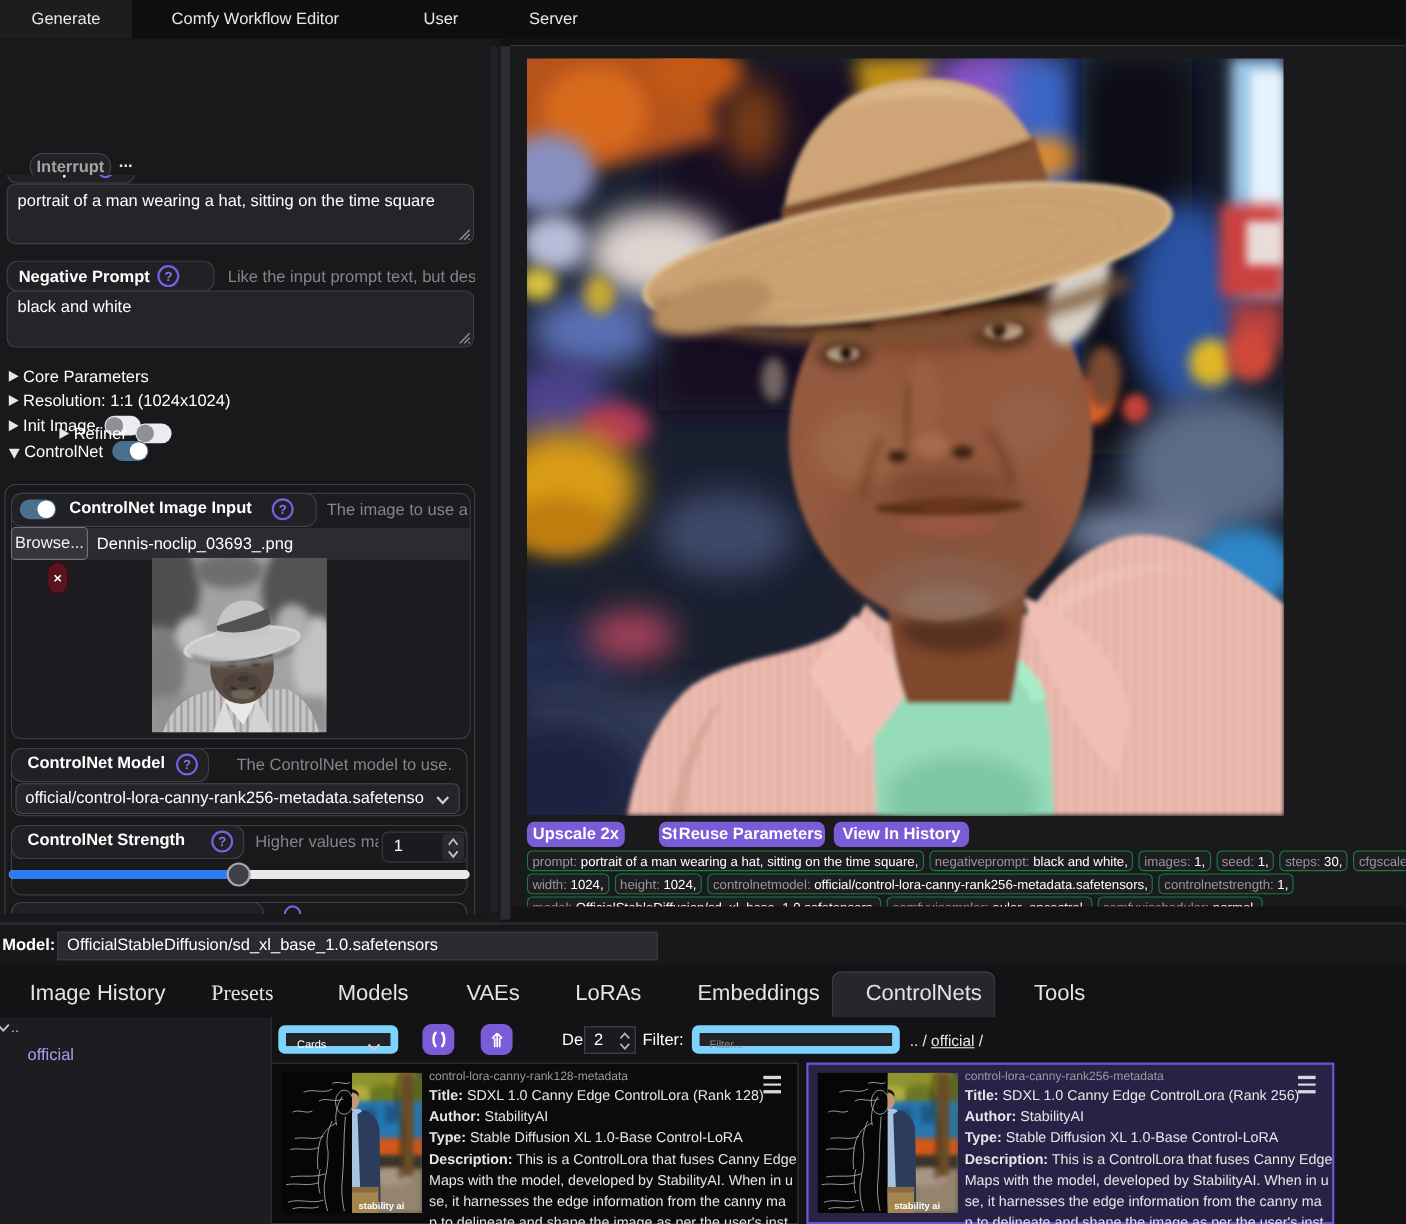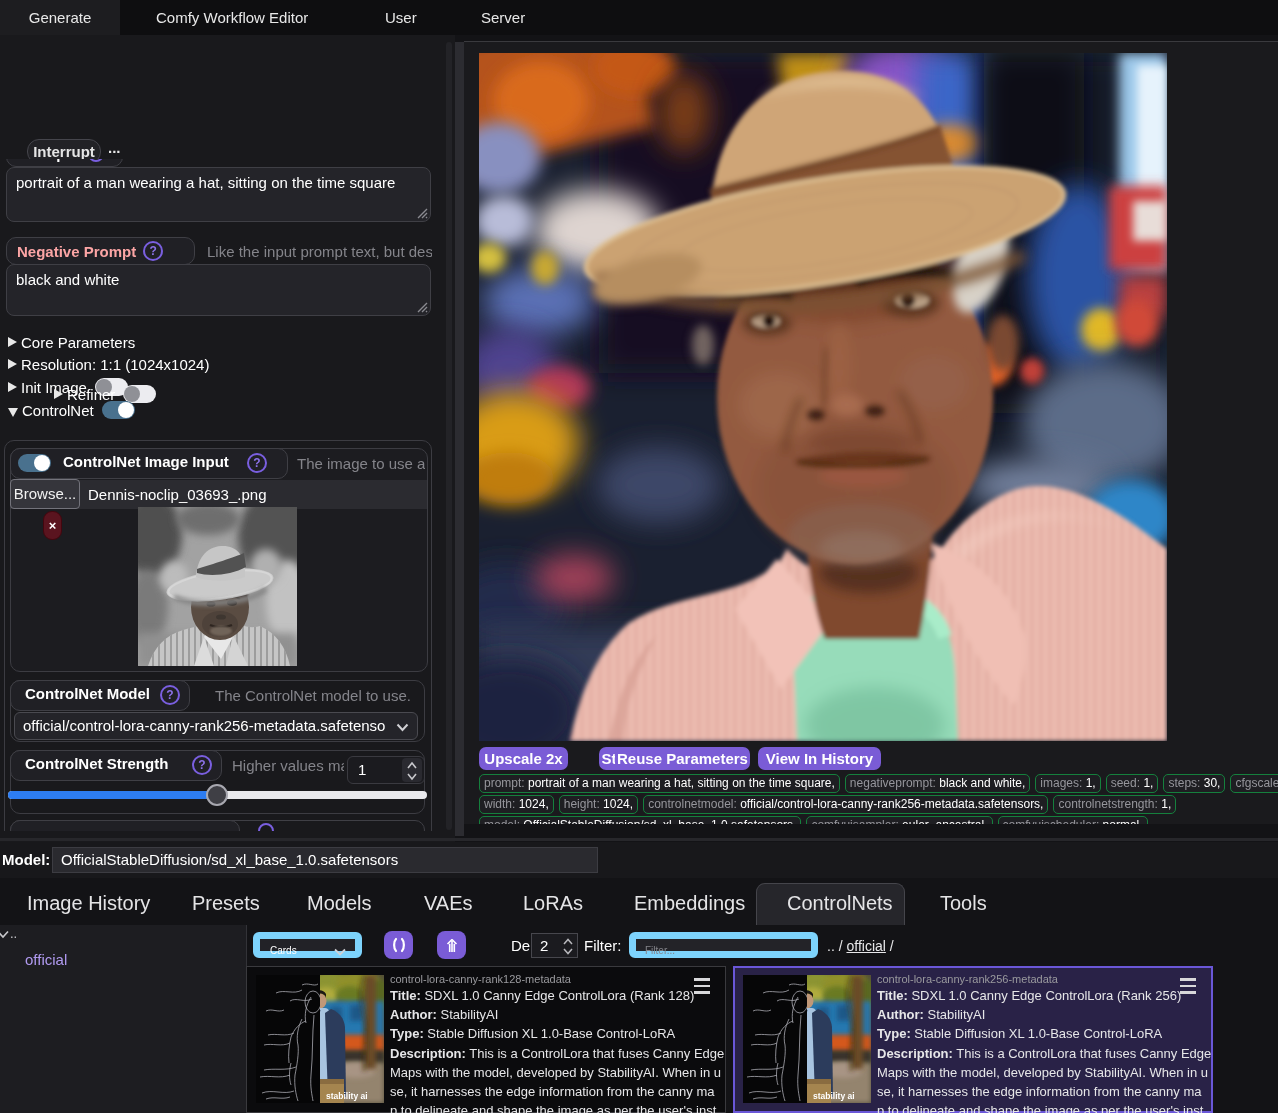--- a/index.html
+++ b/index.html
@@ -12,28 +12,28 @@
   #nav { position:absolute; left:0; top:0; width:1278px; height:35px; background:#0e0e10; }
   #nav .tab { position:absolute; top:0; height:35px; line-height:35px; font-size:15px; color:#e8e8e8; }
   #nav .active { background:#1d1d20; }
 
   
   #left { position:absolute; left:0; top:35px; width:455px; height:796px; background:#19191c; overflow:hidden; }
   #leftunder { position:absolute; left:0; top:831px; width:455px; height:11px; background:#19191c; }
   .genbtn { position:absolute; left:16px; top:11px; width:405px; height:76px; background:#7c5ce0;
     border-radius:12px; text-align:center; line-height:76px; font-size:31px; font-weight:bold; color:#fff; }
   .interrupt { position:absolute; left:27px; top:104px; width:74px; height:25px; border:1px solid #45454c;
-    background:#222226; border-radius:12px; color:#e5e5e5; font-weight:bold; font-size:15px;
+    background:#222226; border-radius:12px; color:#a3a3a3; font-weight:bold; font-size:15px;
     text-align:center; line-height:23px; }
   .dots { position:absolute; left:108px; top:104px; color:#e8e8e8; font-weight:bold; font-size:15px; }
   textarea, .ta { background:#242429; border:1px solid #3f3f45; border-radius:8px; color:#fff;
     font-size:15px; font-family:"Liberation Sans",sans-serif; padding:6px 9px; resize:none; }
   .labelbox { position:absolute; border:1px solid #3f3f45; background:#202025; border-radius:10px;
     display:flex; align-items:center; padding:0 10px; gap:7px; }
-  .labelbox b { font-size:15px; color:#fca5a5; }
+  .labelbox b { font-size:15px; color:#ffffff; }
   .qm { width:20px; height:20px; border-radius:50%; border:2px solid #7a5fe0; color:#8d73ea;
     font-size:12px; font-weight:bold; text-align:center; line-height:17px; flex:0 0 auto; }
   .desc { color:#84848a; font-size:15px; white-space:nowrap; overflow:hidden; }
   .arrowrow { position:absolute; left:8px; color:#fff; font-size:15px; height:20px; display:flex; align-items:center; }
   .tri { display:inline-block; width:0; height:0; border-left:9px solid #e8e8e8; border-top:5.5px solid transparent;
     border-bottom:5.5px solid transparent; margin-right:4px; }
   .trid { display:inline-block; width:0; height:0; border-top:9px solid #e8e8e8; border-left:5.5px solid transparent;
     border-right:5.5px solid transparent; margin-right:4px; }
   .tog { display:inline-block; width:33px; height:18px; border-radius:9px; position:relative; margin-left:8px; }
   .tog.off { background:#ececf0; }
@@ -362,21 +362,21 @@
   </div>
 
   <div id="modelbar">
     <b class="abs" style="left:2px;top:9px;font-size:15px;">Model:</b>
     <div class="abs" style="left:52px;top:5px;width:546px;height:26px;background:#2a2a2f;border:1px solid #3c3c42;font-size:15px;line-height:24px;padding-left:8px;">OfficialStableDiffusion/sd_xl_base_1.0.safetensors</div>
   </div>
 
   <div id="tabrow">
     <div class="abs" style="left:756px;top:5px;width:149px;height:42px;background:#26262b;border:1px solid #45454b;border-bottom:none;border-radius:9px 9px 0 0;"></div>
     <div class="t" style="left:27px;">Image History</div>
-    <div class="t" style="left:192px;">Presets</div>
+    <div class="t" style="left:192px;font-family:Liberation Serif, serif;">Presets</div>
     <div class="t" style="left:307px;">Models</div>
     <div class="t" style="left:424px;">VAEs</div>
     <div class="t" style="left:523px;">LoRAs</div>
     <div class="t" style="left:634px;">Embeddings</div>
     <div class="t" style="left:787px;">ControlNets</div>
     <div class="t" style="left:940px;">Tools</div>
   </div>
 
   <div id="bottom">
     <div id="sidebar">

